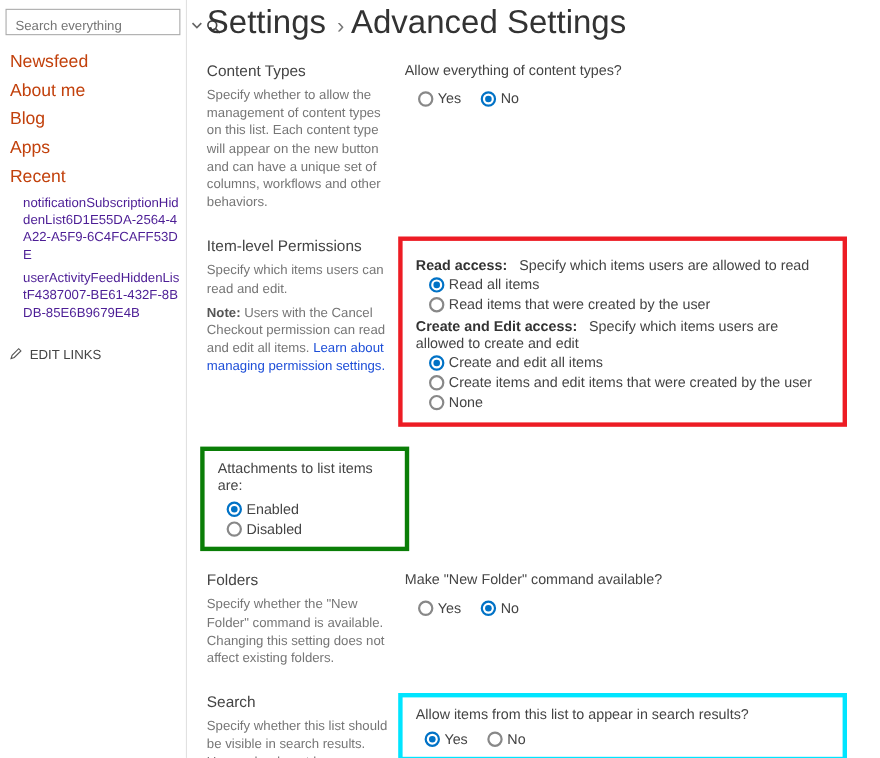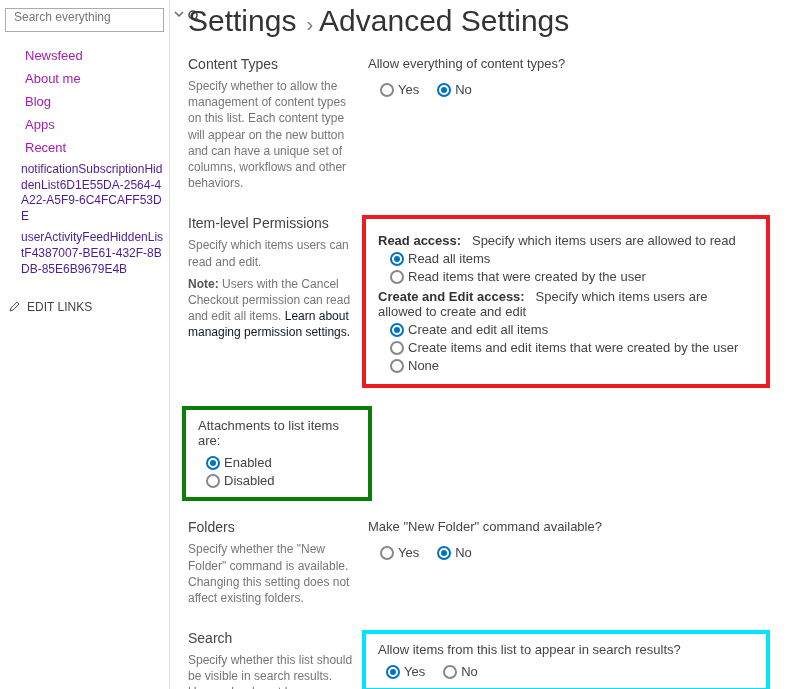--- a/index.html
+++ b/index.html
@@ -15,43 +15,42 @@
   }
   .root { display: flex; width: 800px; height: 689px; }
   
   .sidebar {
     width: 170px;
     padding: 8px 5px 0 5px;
     border-right: 1px solid #e1e1e1;
     flex: none;
   }
   .searchbox {
-    display: flex; align-items: flex-start;
+    display: flex; align-items: flex-end;
     border: 1px solid #ababab;
     height: 24px;
     padding: 0 4px 0 6px;
     margin-bottom: 12px;
   }
   .searchbox input {
     border: none; outline: none;
     flex: 1; font-size: 12px;
     color: #767676;
     background: transparent;
   }
   .searchbox .dd {
     font-size: 10px; color: #666; padding: 0 3px;
   }
   .searchbox .mag svg { display: block; }
   .nav-item {
     display: block;
     padding: 4px 4px;
-    color: #a21caf;
-    font-size: 13px;
-    cursor: pointer;
-    margin-left: 16px;
+    color: #c2410c;
+    font-size: 16px;
+    cursor: pointer;
   }
   .recent-list {
     padding-left: 16px;
   }
   .recent-item {
     font-size: 12px;
     color: #4c1d95;
     padding: 3px 0;
     word-break: break-all;
     line-height: 1.3;
@@ -101,21 +100,21 @@
     font-size: 14px; font-weight: 400; color: #444;
   }
   .sec-left p {
     margin: 0 0 6px 0;
     font-size: 12px;
     color: #767676;
     line-height: 1.35;
   }
   .sec-left .note b { color: #555; font-weight: 600; }
   .sec-left a {
-    color: #0f172a; text-decoration: none;
+    color: #1d4ed8; text-decoration: none;
   }
   .sec-right {
     flex: 1;
     font-size: 13px;
   }
   .sec-right .q {
     margin: 0 0 10px 0;
     font-size: 13px;
     color: #444;
   }

